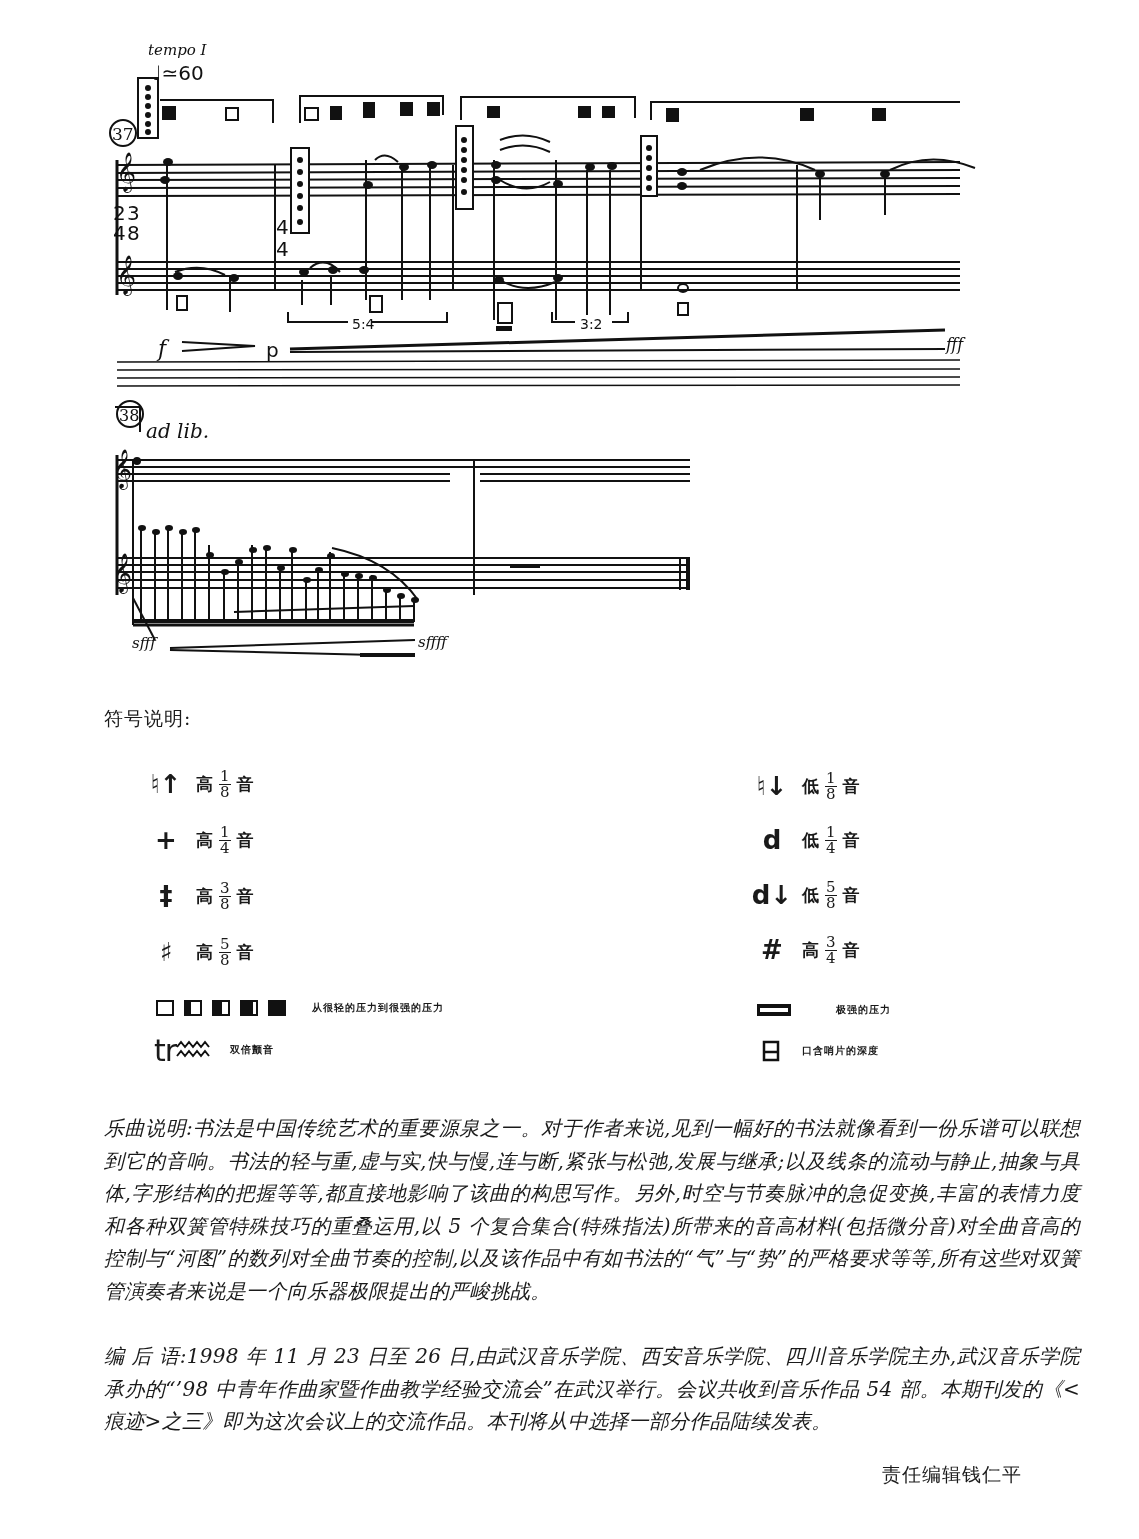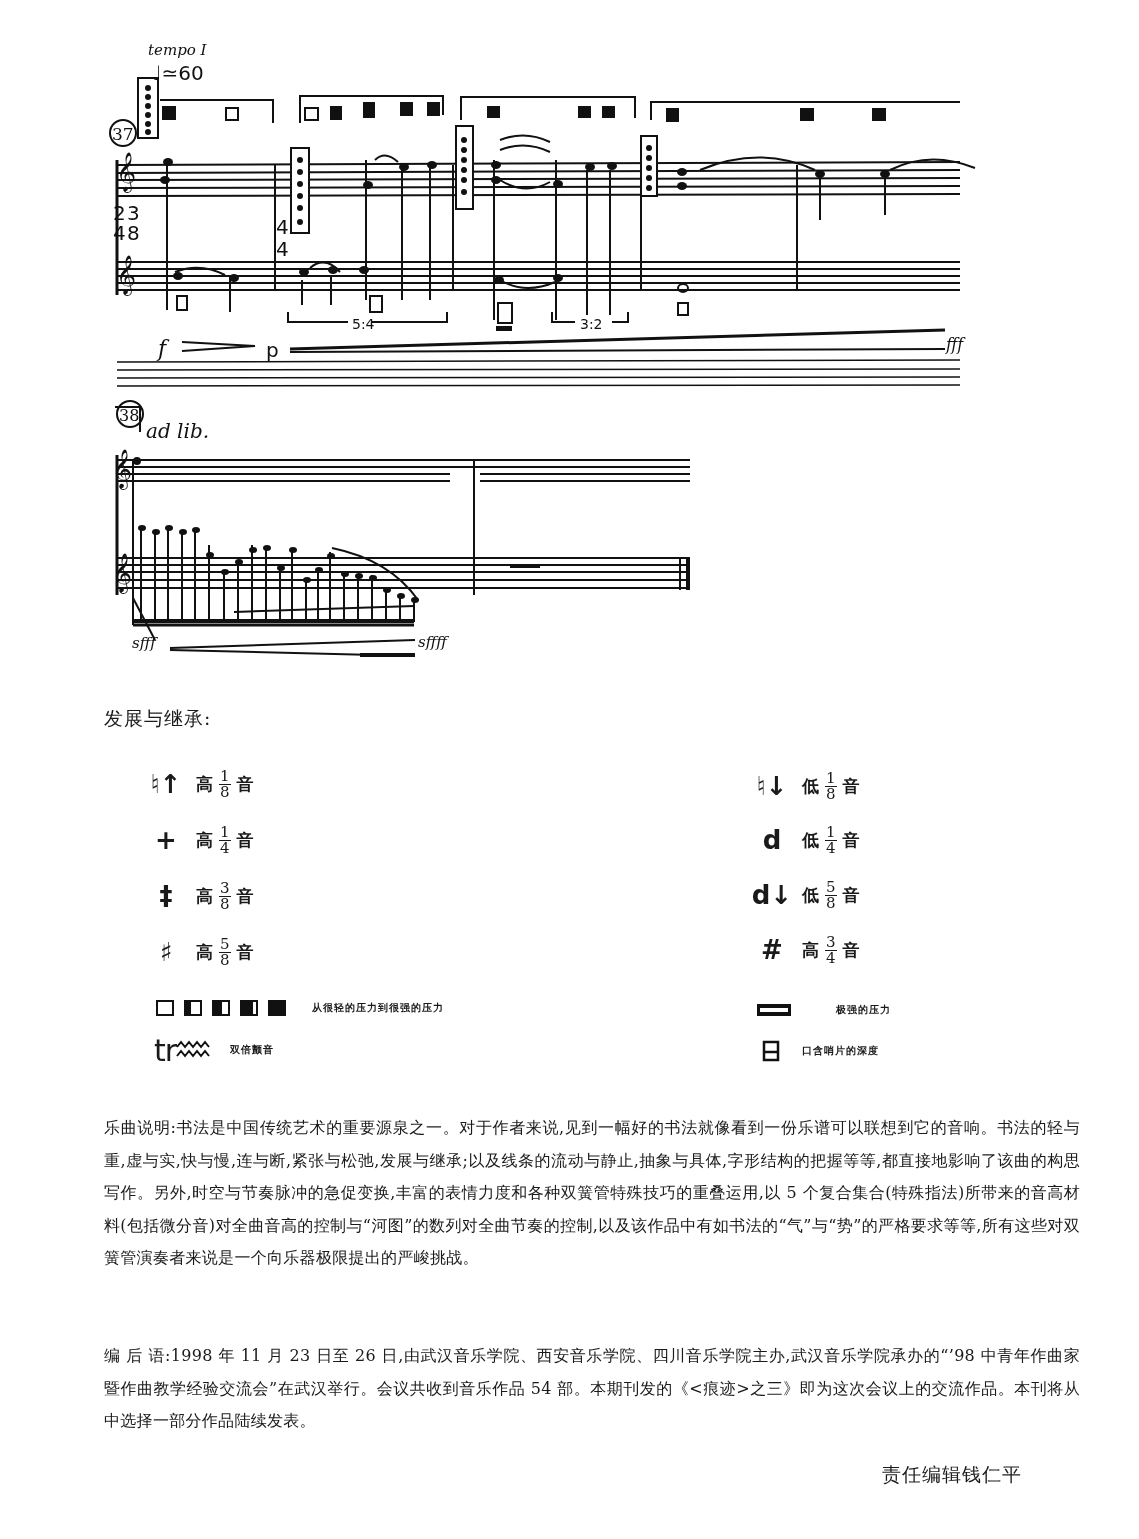--- a/index.html
+++ b/index.html
@@ -17,22 +17,22 @@
   .sym-label { display:flex; align-items:center; font-size:17px; font-weight:bold; margin-left:10px; }
   .frac { display:inline-flex; flex-direction:column; align-items:center; margin:0 6px;
           font-size:15px; line-height:15px; font-family:"DejaVu Serif", serif; font-weight:normal; }
   .frac .num { border-bottom:1px solid #1a1a1a; padding:0 1px; }
   .press-boxes { display:flex; gap:10px; align-items:center; }
   .pbox { width:18px; height:16px; border:2.5px solid #111; box-sizing:border-box; position:relative; }
   .pbox .fill { position:absolute; left:0; top:0; bottom:0; background:#111; }
   .wide-label { font-size:10px; font-weight:bold; margin-left:26px; letter-spacing:1px; }
   .tr-glyph { font-size:30px; font-family:"DejaVu Sans", sans-serif; letter-spacing:-1px; }
 
-  .para { position:absolute; left:104px; width:976px; font-size:16px; line-height:32.5px;
-          text-align:justify; text-indent:0; letter-spacing:0.3px; }
+  .para { position:absolute; left:104px; width:976px; font-size:20px; line-height:32.5px;
+          text-align:justify; text-indent:0; letter-spacing:0.3px;font-style:italic; }
   .signoff { position:absolute; left:882px; top:1462px; font-size:19px; letter-spacing:1px; }
   .signoff span { }
 </style>
 </head>
 <body>
 
 <div class="score">
 <svg viewBox="0 0 1139 690" xmlns="http://www.w3.org/2000/svg">
   <g stroke="#111" fill="none" stroke-width="2">
 
@@ -275,21 +275,21 @@
         <ellipse cx="373" cy="578" rx="4" ry="3"></ellipse>
     <ellipse cx="387" cy="590" rx="4" ry="3"></ellipse>
         <ellipse cx="401" cy="596" rx="4" ry="3"></ellipse>
     <ellipse cx="415" cy="600" rx="4" ry="3"></ellipse>
     <text x="132" y="648" font-size="15" class="hand">sfff</text>
     <text x="418" y="647" font-size="15" class="hand">sffff</text>
   </g>
 </svg>
 </div>
 
-<div class="legend-title">发展与继承:</div>
+<div class="legend-title">符号说明:</div>
 
 <div class="sym-row" style="left:146px; top:764px;">
   <span class="sym-glyph">♮↑</span>
   <span class="sym-label">
     <span>高</span>
     <span class="frac">
         <span class="num">1</span>
         <span>8</span>
       </span>
     <span>音</span>

